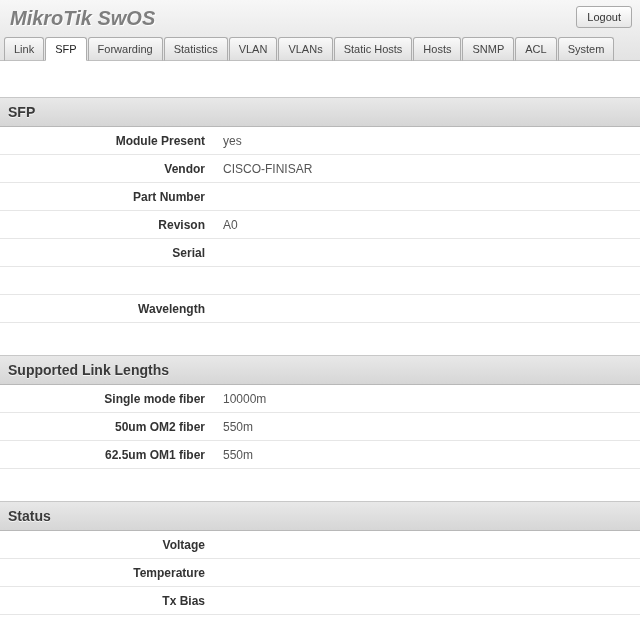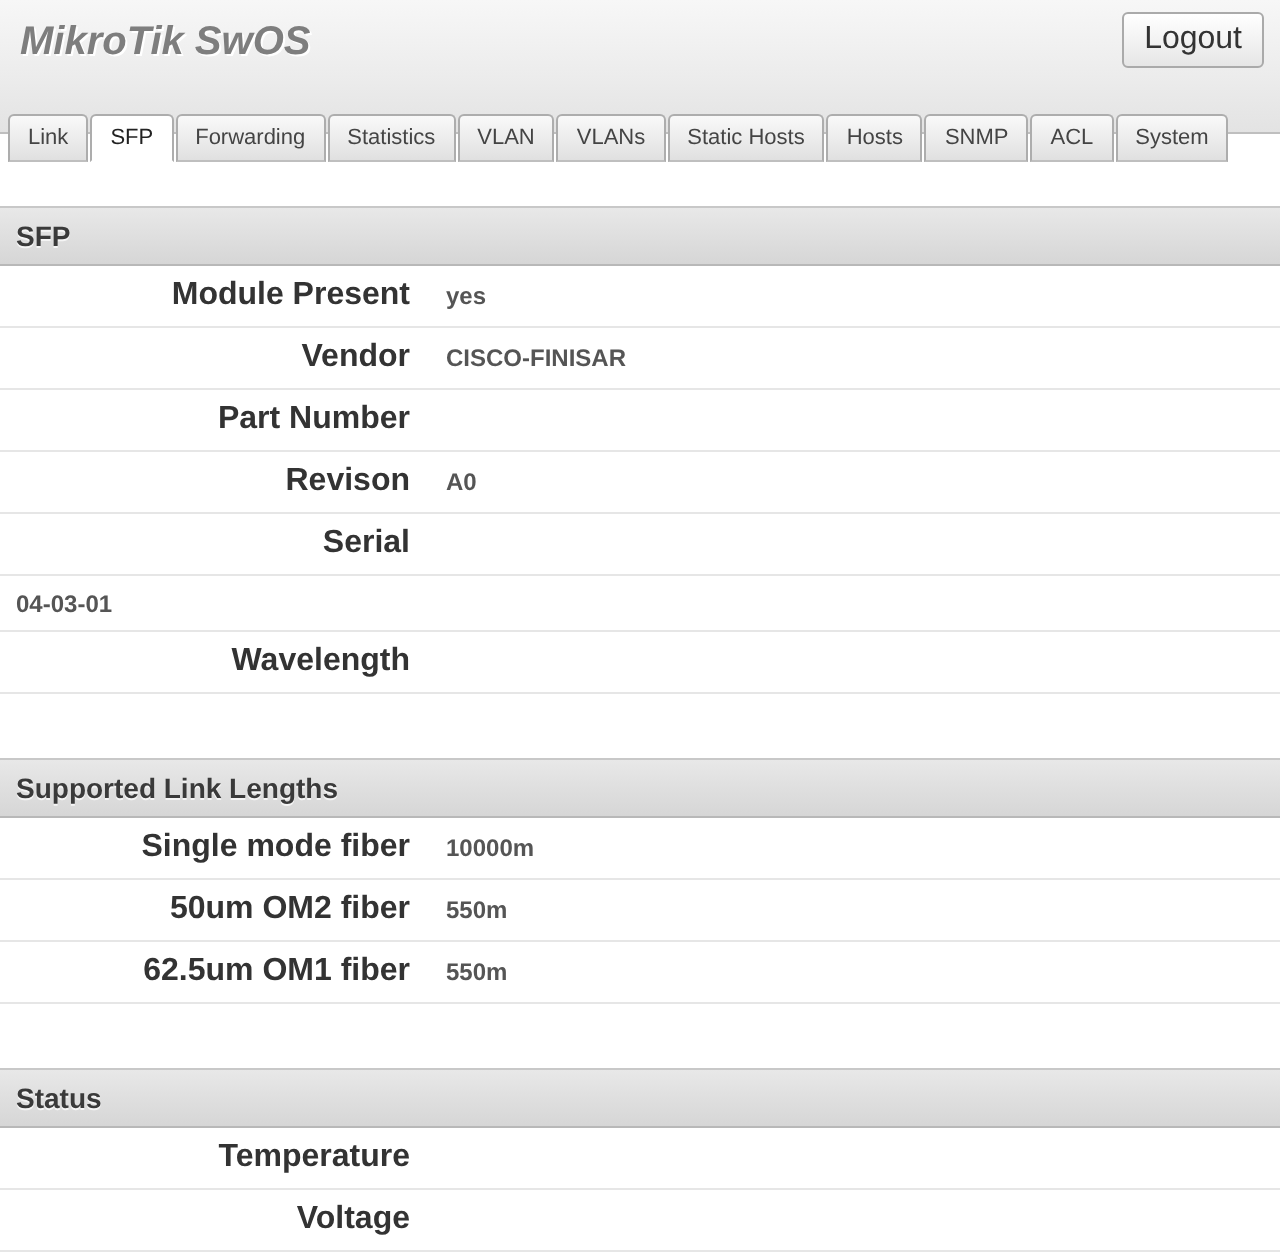--- a/index.html
+++ b/index.html
@@ -24,21 +24,21 @@
     font-family: "Trebuchet MS", Tahoma, sans-serif;
     font-weight: bold;
     font-style: italic;
     font-size: 20px;
     color: #7e7e7e;
     text-shadow: 1px 1px 0 #fff;
     padding: 2px 4px;
     text-align: right;
   }
   .logout {
-    font-size: 16px;
+    font-size: 11px;
     padding: 4px 10px;
     border: 1px solid #aaa;
     border-radius: 3px;
     background: linear-gradient(#ffffff,#e6e6e6);
     color: #333;
     cursor: pointer;
     margin: 2px 2px 4px 0;
   }
   .tabbar {
     display: flex;
@@ -52,21 +52,21 @@
     padding: 5px 9px;
     border: 1px solid #adadad;
     border-bottom: 1px solid #bfbfbf;
     border-top-left-radius: 3px;
     border-top-right-radius: 3px;
     background: linear-gradient(#f9f9f9,#e0e0e0);
     color: #444;
     font-size: 11px;
     cursor: pointer;
     position: relative;
-    top: 15px;
+    top: 1px;
     white-space: nowrap;
   }
   .tab.active {
     background: #fff;
     border-bottom: 1px solid #fff;
     font-weight: normal;
     color: #222;
   }
   .content {
     padding: 0;
@@ -88,27 +88,26 @@
     border-bottom: 1px solid #e6e6e6;
     min-height: 28px;
     align-items: center;
   }
   .kv .label {
     width: 215px;
     text-align: right;
     padding: 6px 10px 6px 4px;
     font-weight: bold;
     color: #333;
-    font-size: 16px;
+    font-size: 12px;
   }
   .kv .value {
     padding: 6px 8px;
     color: #555;
     font-size: 12px;
-    font-weight: bold;
   }
 </style>
 </head>
 <body>
 
 <div class="topbar">
   <div class="brand">MikroTik SwOS</div>
   <button class="logout">Logout</button>
 </div>
 
@@ -141,21 +140,20 @@
     <div class="label">Part Number</div>
   </div>
   <div class="kv">
     <div class="label">Revison</div>
     <div class="value">A0</div>
   </div>
   <div class="kv">
     <div class="label">Serial</div>
   </div>
   <div class="kv">
-    <div class="value">04-03-01</div>
   </div>
   <div class="kv">
     <div class="label">Wavelength</div>
     <div class="value"></div>
   </div>
 
   <div class="section-header">Supported Link Lengths</div>
   <div class="kv">
     <div class="label">Single mode fiber</div>
     <div class="value">10000m</div>
@@ -164,25 +162,25 @@
     <div class="label">50um OM2 fiber</div>
     <div class="value">550m</div>
   </div>
   <div class="kv">
     <div class="label">62.5um OM1 fiber</div>
     <div class="value">550m</div>
   </div>
 
   <div class="section-header">Status</div>
   <div class="kv">
-    <div class="label">Temperature</div>
+    <div class="label">Voltage</div>
     <div class="value"></div>
   </div>
   <div class="kv">
-    <div class="label">Voltage</div>
+    <div class="label">Temperature</div>
     <div class="value"></div>
   </div>
   <div class="kv">
     <div class="label">Tx Bias</div>
     <div class="value"></div>
   </div>
 
 </div>
 
 </body></html>

